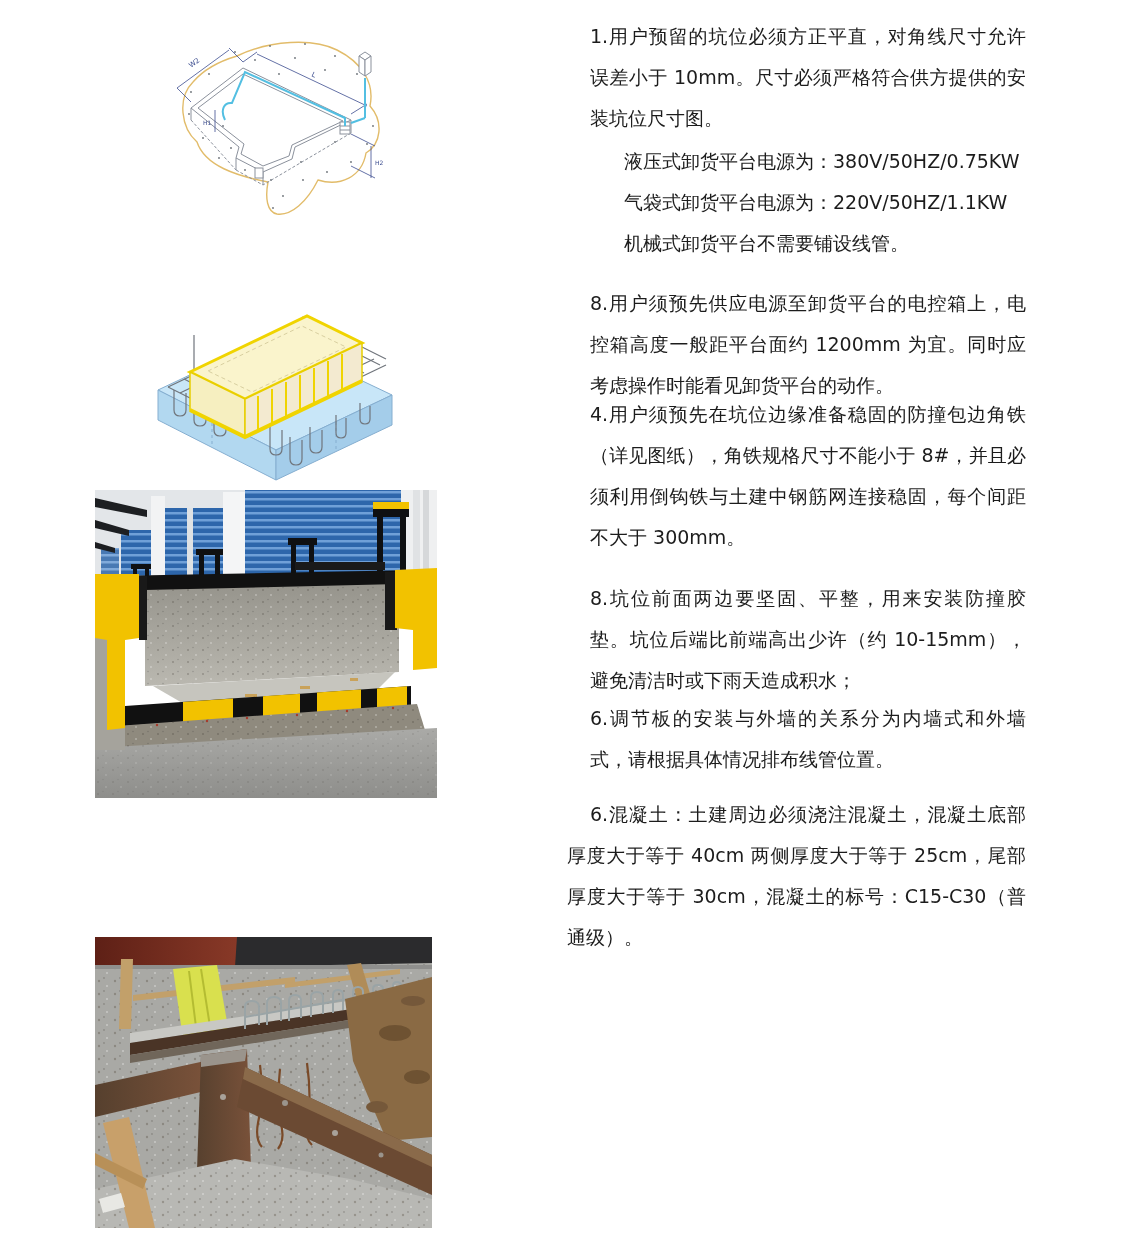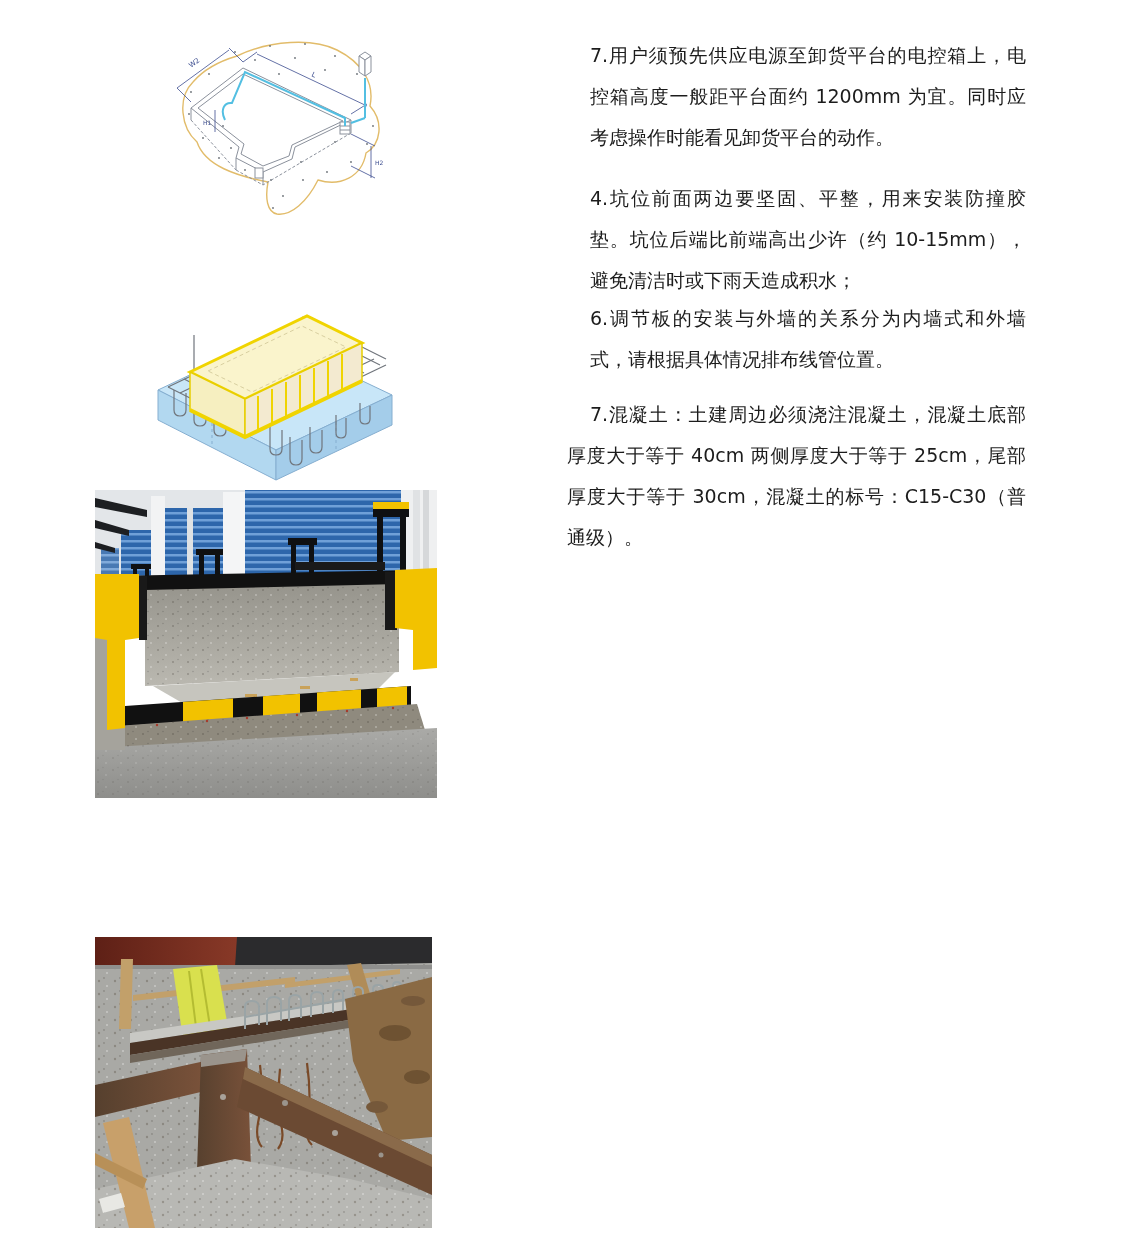--- a/index.html
+++ b/index.html
@@ -340,19 +340,26 @@
     <g>
       <polygon points="0,252 140,222 255,242 337,262 337,291 0,291" fill="#b8b8b4"></polygon>
       <polygon points="0,252 140,222 255,242 337,262 337,291 0,291" fill="url(#noise2)"></polygon>
       <polygon points="8,186 34,180 60,291 34,291" fill="#c8a06a"></polygon>
       <polygon points="0,216 52,242 48,252 0,228" fill="#b89058"></polygon>
       <polygon points="4,262 26,256 30,270 8,276" fill="#e8e8e4"></polygon>
     </g>
   </svg>
 
   <div class="textcol">
-    <p class="para" id="p3">7.用户须预先供应电源至卸货平台的电控箱上，电控箱高度一般距平台面约 1200mm 为宜。同时应考虑操作时能看见卸货平台的动作。</p>
-    <p class="para" id="p5">4.坑位前面两边要坚固、平整，用来安装防撞胶垫。坑位后端比前端高出少许（约 10-15mm），避免清洁时或下雨天造成积水；</p>
+    <p class="para" id="p1">1.用户预留的坑位必须方正平直，对角线尺寸允许误差小于 10mm。尺寸必须严格符合供方提供的安装坑位尺寸图。</p>
+    <div class="sub-group">
+      <p class="para sub">液压式卸货平台电源为：380V/50HZ/0.75KW</p>
+      <p class="para sub">气袋式卸货平台电源为：220V/50HZ/1.1KW</p>
+      <p class="para sub">机械式卸货平台不需要铺设线管。</p>
+    </div>
+    <p class="para" id="p3">8.用户须预先供应电源至卸货平台的电控箱上，电控箱高度一般距平台面约 1200mm 为宜。同时应考虑操作时能看见卸货平台的动作。</p>
+    <p class="para" id="p4">4.用户须预先在坑位边缘准备稳固的防撞包边角铁（详见图纸），角铁规格尺寸不能小于 8#，并且必须利用倒钩铁与土建中钢筋网连接稳固，每个间距不大于 300mm。</p>
+    <p class="para" id="p5">8.坑位前面两边要坚固、平整，用来安装防撞胶垫。坑位后端比前端高出少许（约 10-15mm），避免清洁时或下雨天造成积水；</p>
     <p class="para" id="p7">6.调节板的安装与外墙的关系分为内墙式和外墙式，请根据具体情况排布线管位置。</p>
-    <p class="para" id="p8">7.混凝土：土建周边必须浇注混凝土，混凝土底部厚度大于等于 40cm 两侧厚度大于等于 25cm，尾部厚度大于等于 30cm，混凝土的标号：C15-C30（普通级）。</p>
+    <p class="para" id="p8">6.混凝土：土建周边必须浇注混凝土，混凝土底部厚度大于等于 40cm 两侧厚度大于等于 25cm，尾部厚度大于等于 30cm，混凝土的标号：C15-C30（普通级）。</p>
   </div>
 
 </div>
 
 </body></html>

